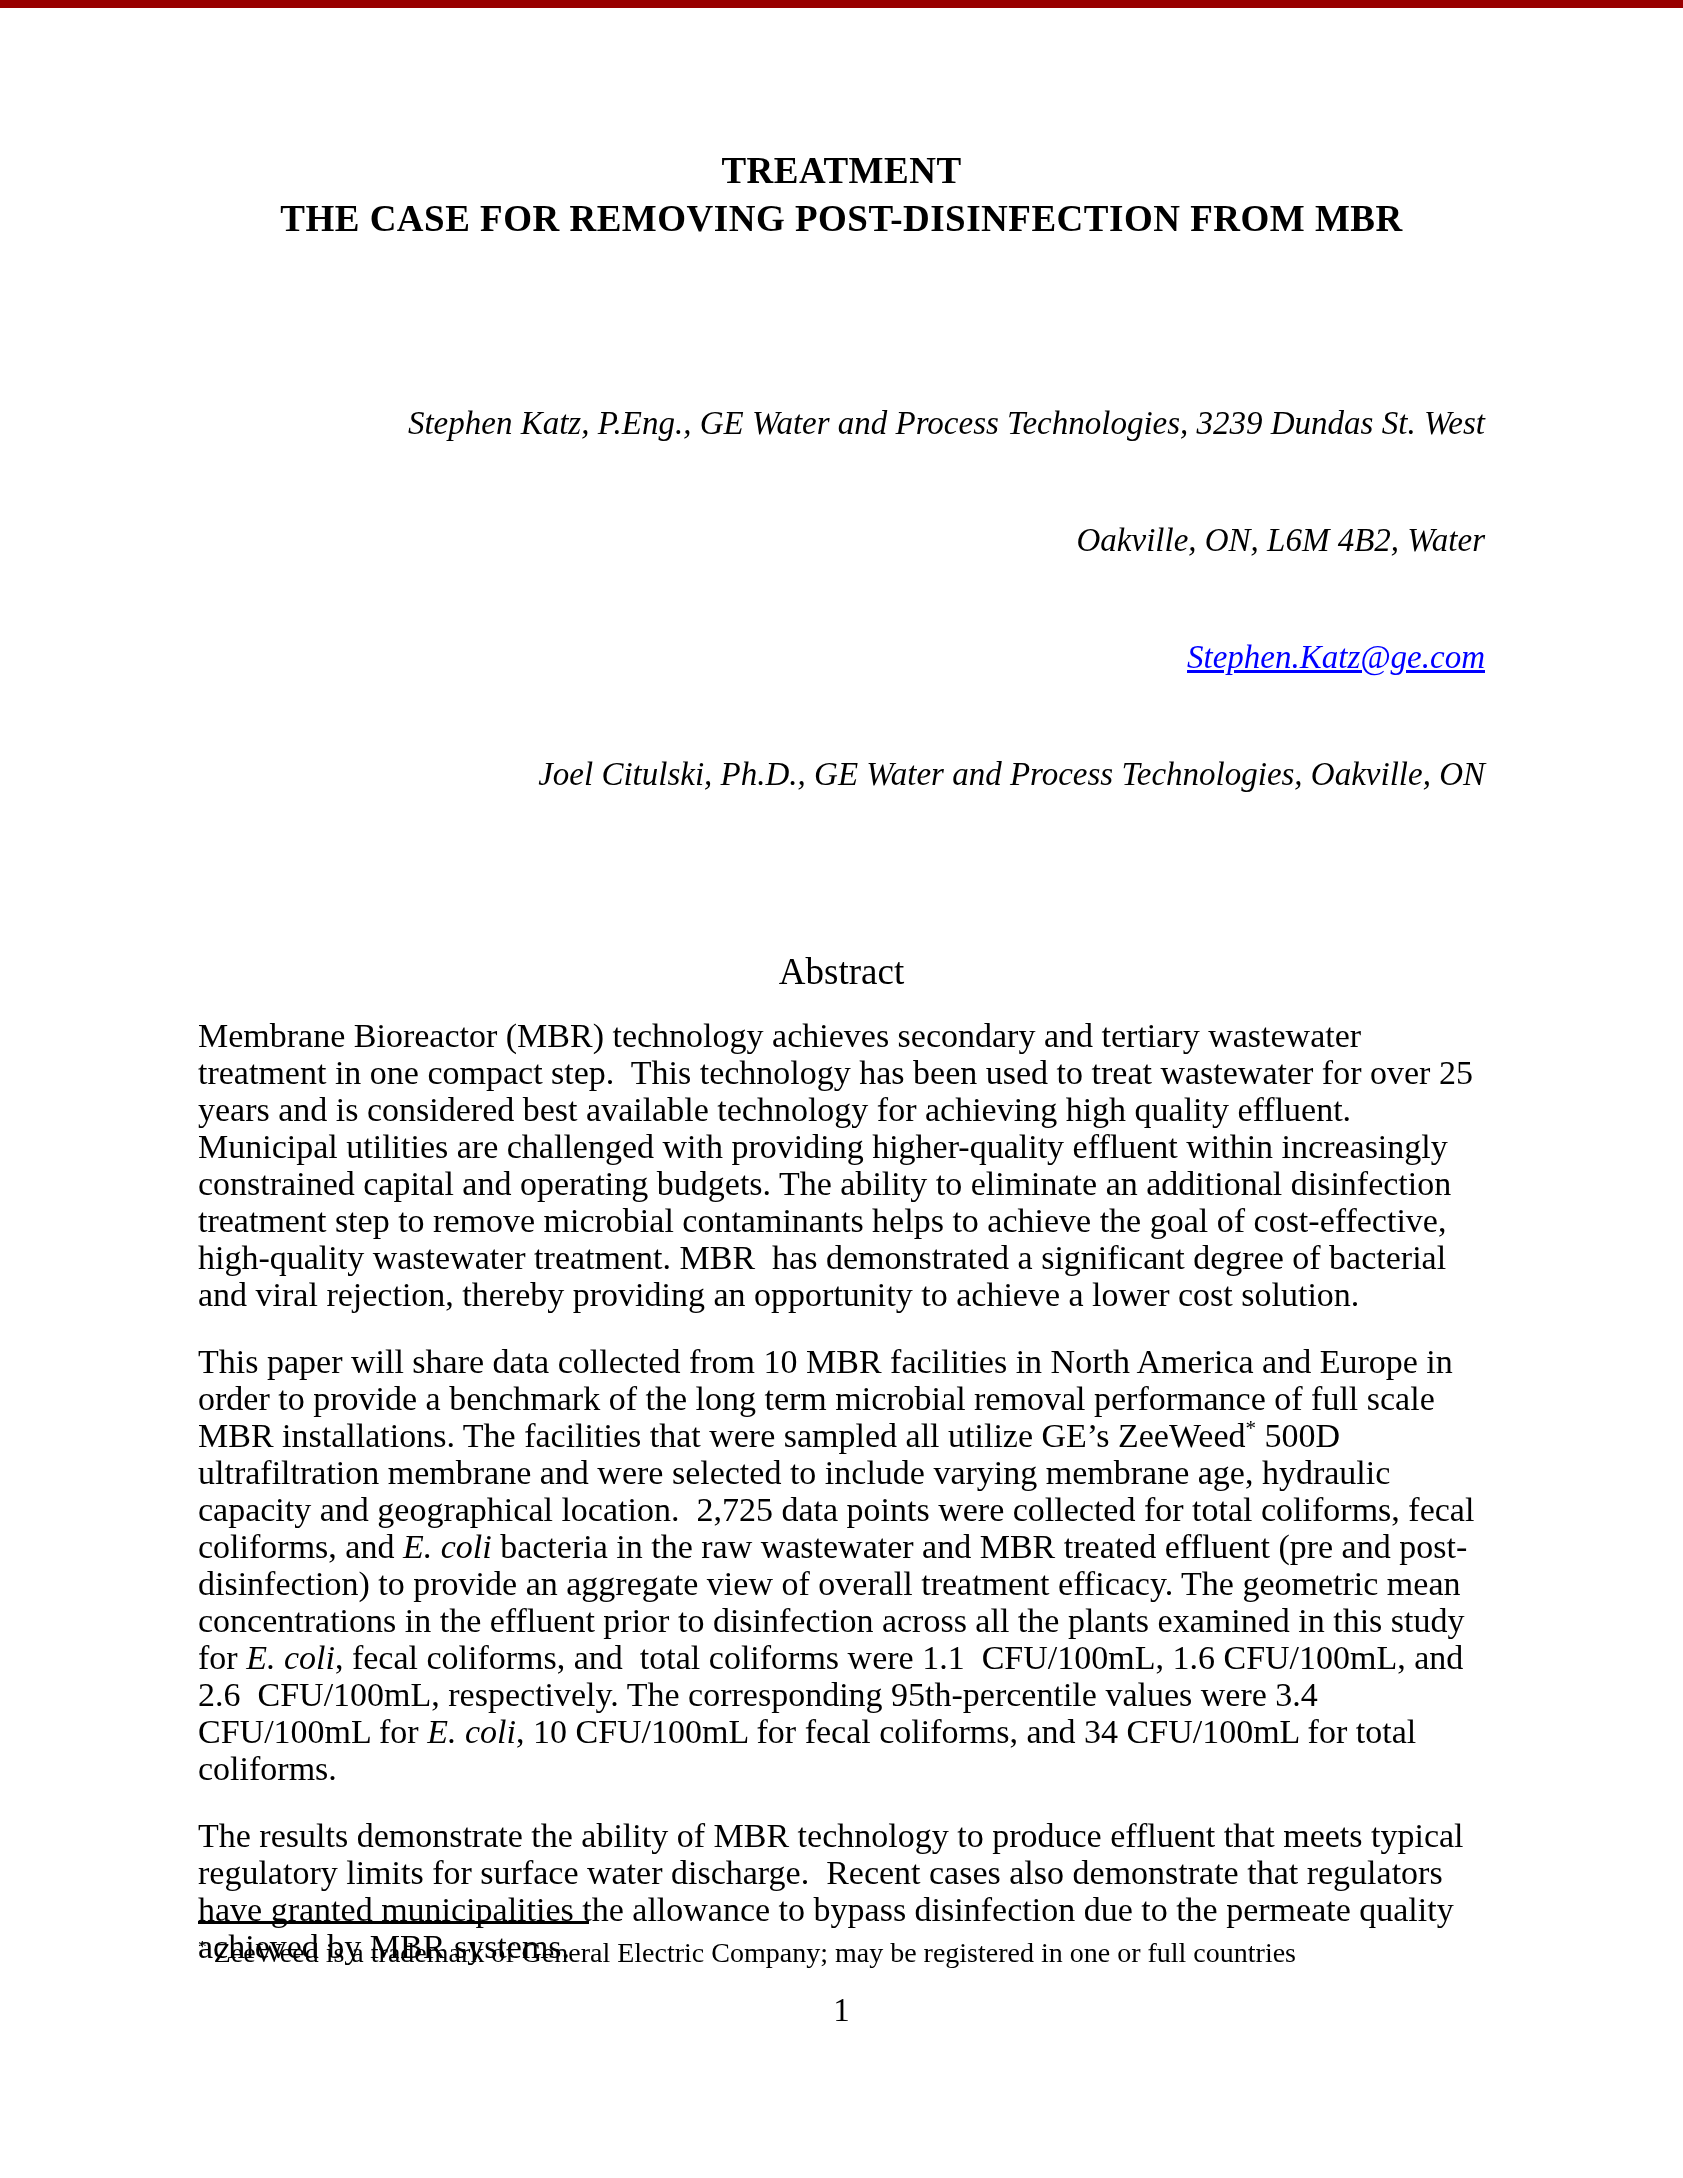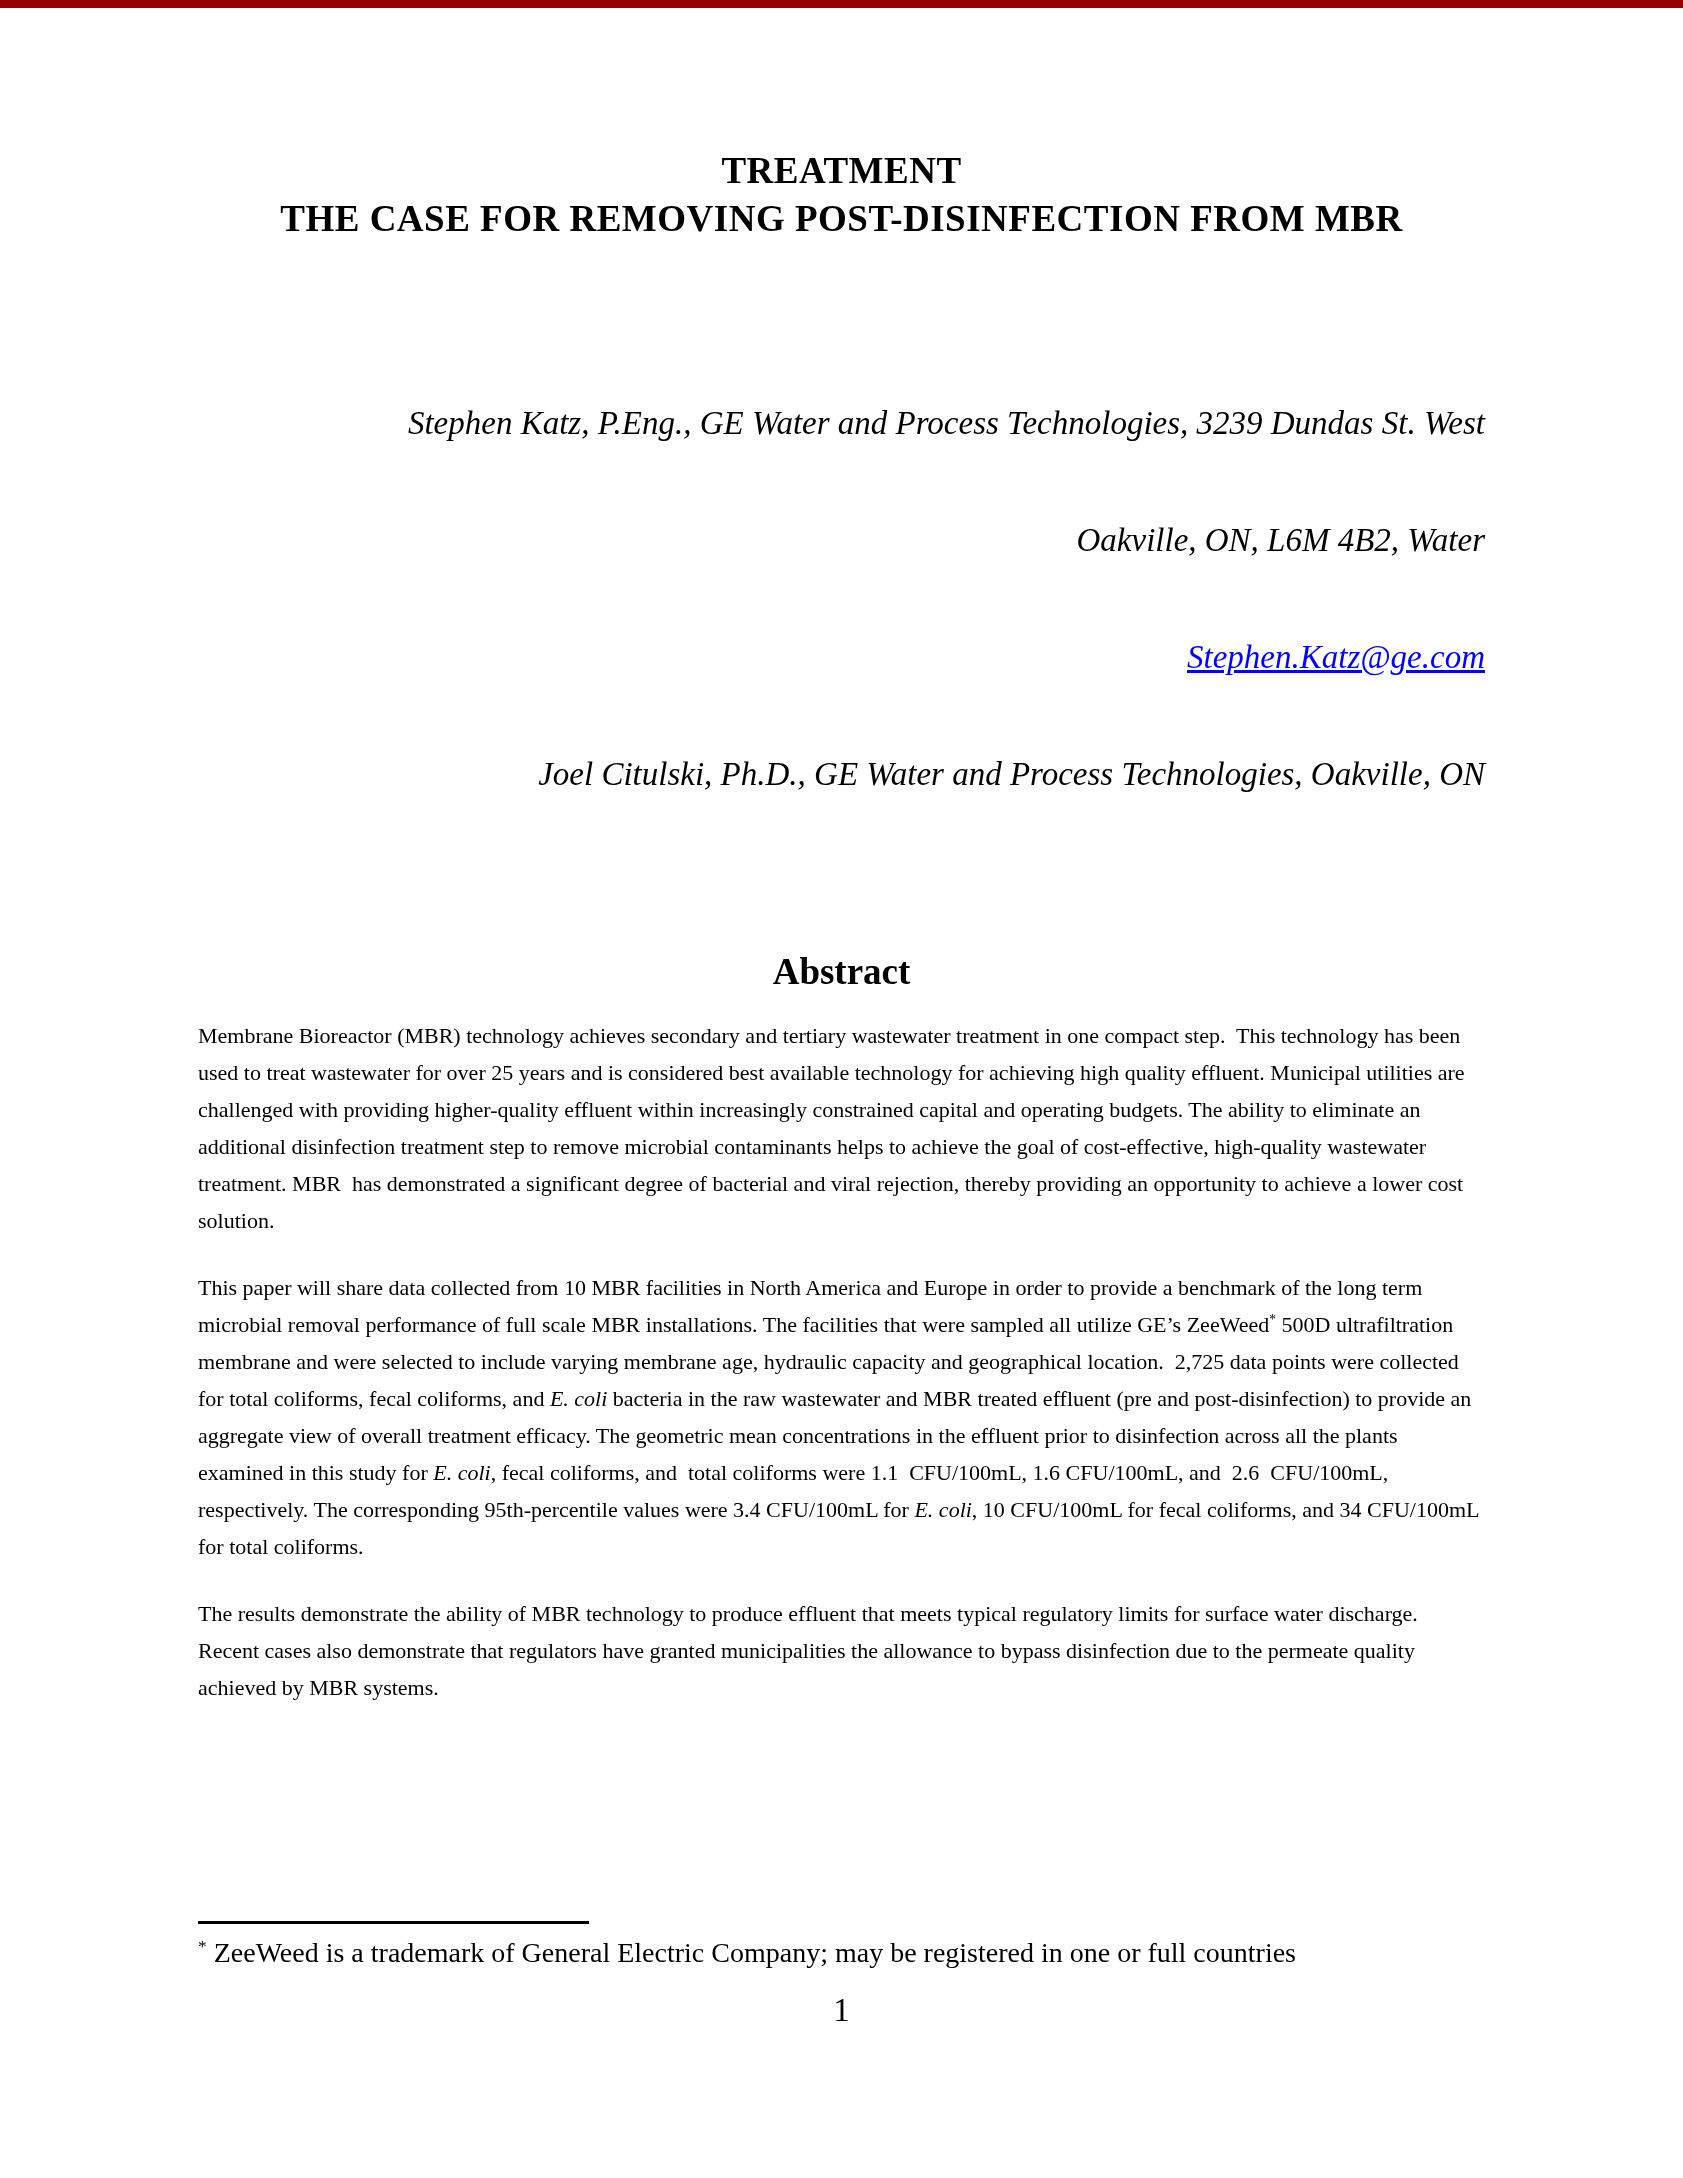--- a/index.html
+++ b/index.html
@@ -41,27 +41,27 @@
     white-space: pre-wrap;
   }
   .authors a {
     color: var(--link, #0000ff);
     text-decoration: underline;
     cursor: pointer;
   }
   .abstract-heading {
     margin: 77px 0 0 0;
     font-size: 37px;
-    font-weight: bold;
+    font-weight: normal;
     text-align: center;
     line-height: 46px;
   }
   .body-par {
     margin: 30px 0 0 0;
-    font-size: 22px;
+    font-size: 34px;
     line-height: 37px;
     text-align: left;
     white-space: pre-wrap;
   }
   .body-par:first-of-type { margin-top: 22px; }
   .it { font-style: italic; }
   sup {
     font-size: 0.62em;
     vertical-align: super;
     line-height: 0;

